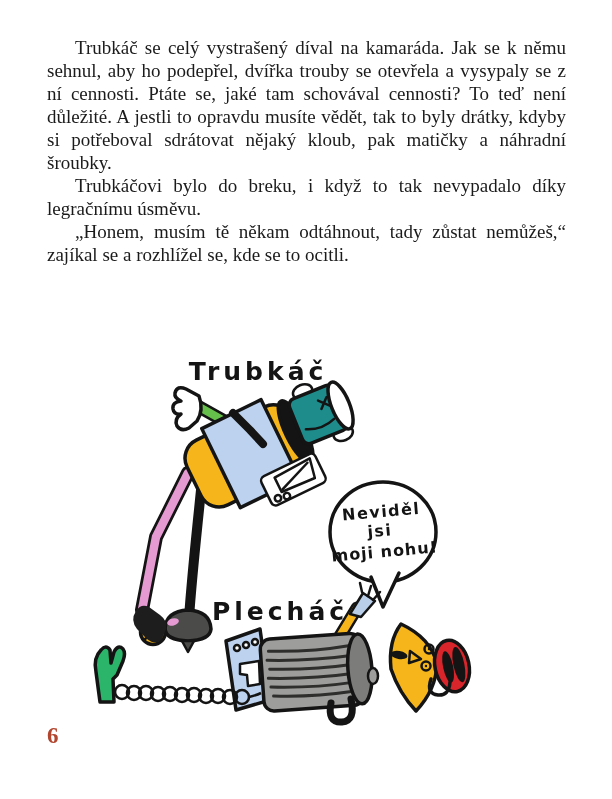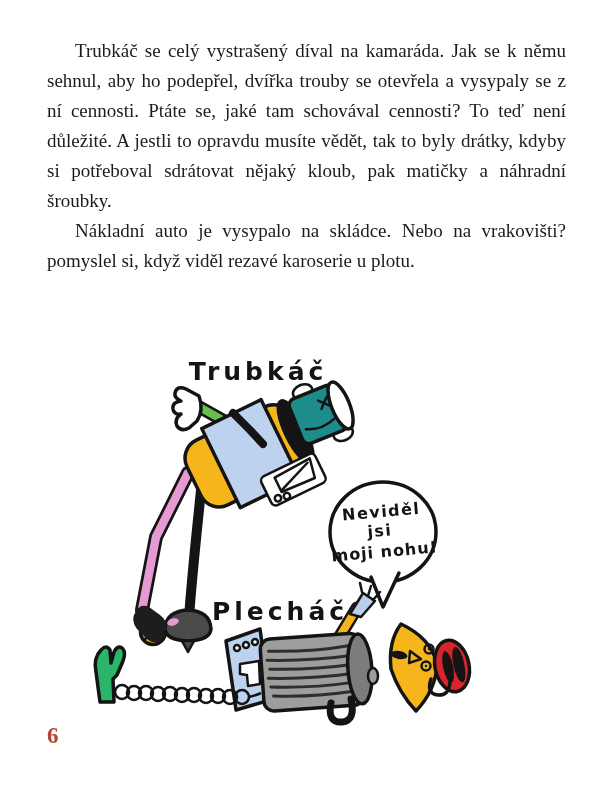--- a/index.html
+++ b/index.html
@@ -11,21 +11,21 @@
     font-family:"Liberation Serif", serif;
   }
   .body-text{
     position:absolute;left:47px;top:36px;width:519px;
   }
   .body-text p{
     margin:0;
     text-indent:28px;
     text-align:justify;
     font-size:19px;
-    line-height:30px;
+    line-height:23px;
     color:#1b1b1b;
   }
   .page-number{
     position:absolute;left:47px;top:723px;
     font-size:23px;font-weight:bold;
     color:var(--c-page_number_red,#b1452e);
   }
   .illustration{
     position:absolute;left:0;top:0;width:612px;height:799px;
   }
@@ -50,21 +50,22 @@
     fill:#141414;
   }
 </style>
 </head>
 <body>
 
 <div class="page">
 
   <main class="body-text">
     <p>Trubkáč se celý vystrašený díval na kamaráda. Jak se k němu sehnul, aby ho podepřel, dvířka trouby se otevřela a vysypaly se z ní cennosti. Ptáte se, jaké tam schovával cennosti? To teď není důležité. A jestli to opravdu musíte vědět, tak to byly drátky, kdyby si potřeboval sdrátovat nějaký kloub, pak matičky a náhradní šroubky.</p>
-    <p>Nákladní auto je vysypalo na skládce. Nebo na vrakovišti? pomyslel si, když viděl rezavé karoserie u plotu.</p>
+    <p>Trubkáčovi bylo do breku, i když to tak nevypadalo díky legračnímu úsměvu.</p>
+    <p>„Honem, musím tě někam odtáhnout, tady zůstat nemůžeš,“ zajíkal se a rozhlížel se, kde se to ocitli.</p>
   </main>
 
   <svg class="illustration" viewBox="0 0 612 799">
 
     <g>
       <text class="hand-text" x="258" y="380" font-size="25" letter-spacing="4" text-anchor="middle">Trubkáč</text>
 
       <g>
         <polyline points="188,473 156,537 142,610" class="f-none" stroke="#141414" stroke-width="14" stroke-linecap="round" stroke-linejoin="round"></polyline>
         <polyline points="188,473 156,537 142,610" class="f-none" stroke="var(--c-leg_pink,#E59AD2)" stroke-width="8.5" stroke-linecap="round" stroke-linejoin="round"></polyline>

